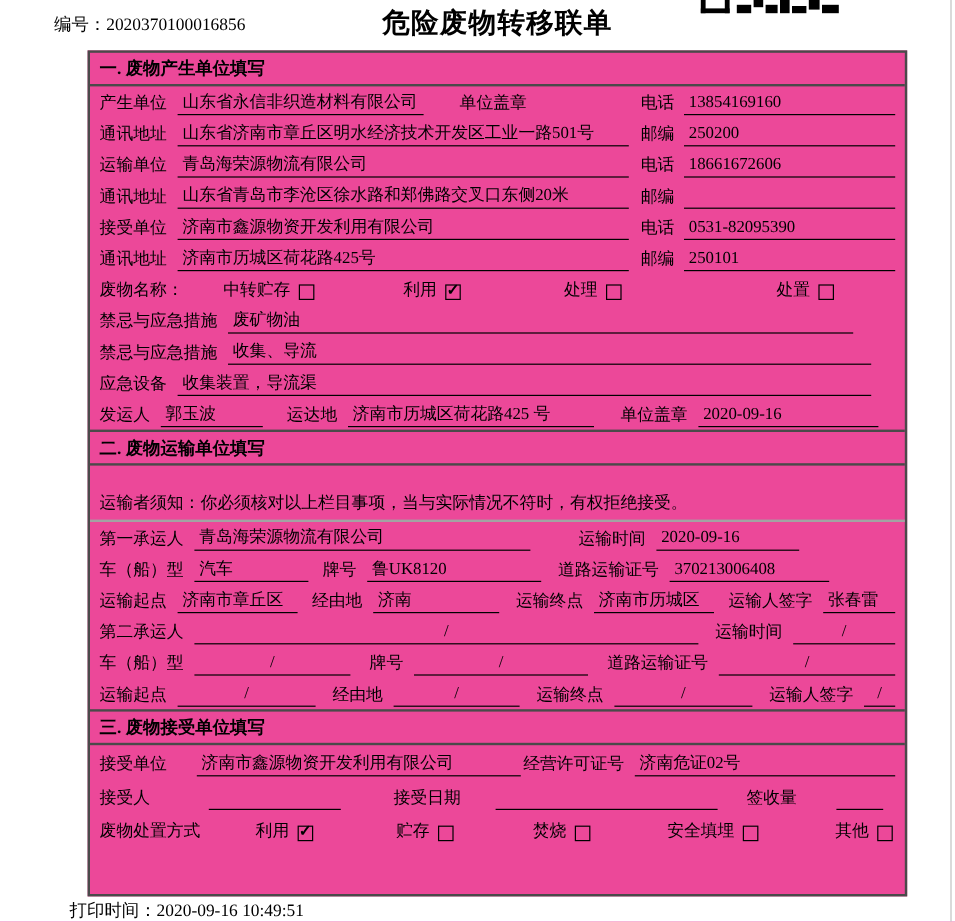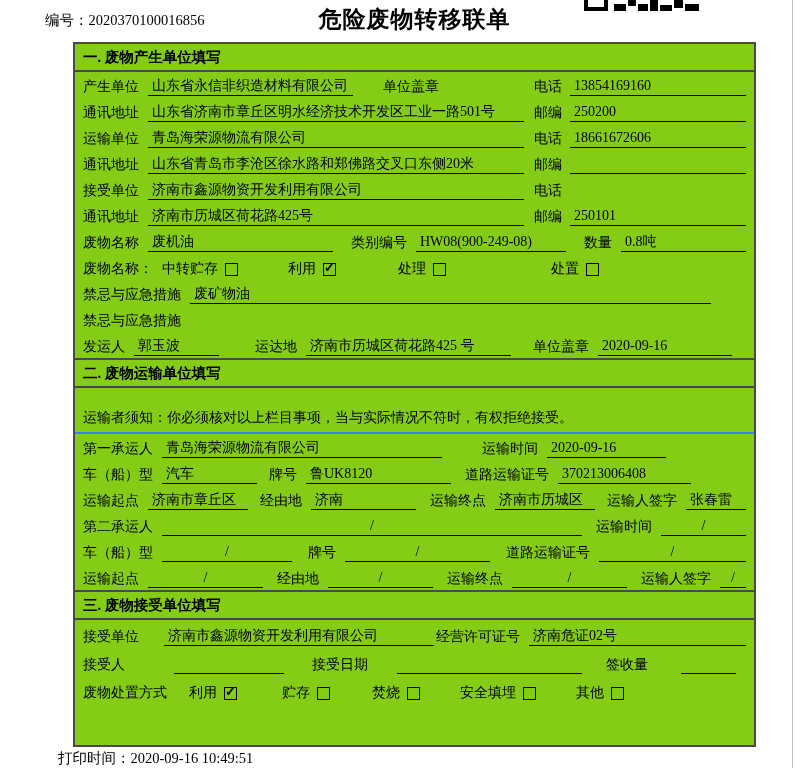--- a/index.html
+++ b/index.html
@@ -16,43 +16,43 @@
   .doc-title{position:absolute;left:73px;top:4px;width:683px;text-align:center;
     font-size:23px;font-weight:bold;letter-spacing:1px;}
   .qr{position:absolute;left:584px;top:0;width:118px;height:11px;}
   .qr div{position:absolute;background:#000;}
   .qr .finder{background:transparent;left:0;top:0;width:16px;height:7px;
     border-left:4px solid #000;border-right:4px solid #000;border-bottom:4px solid #000;}
 
   
   .form{
     position:absolute;left:73px;top:42px;width:683px;height:705px;
-    border:2px solid #4a4a4a;box-sizing:border-box;background:#84cc16;
+    border:2px solid #4a4a4a;box-sizing:border-box;background:#ec4899;
     display:flex;flex-direction:column;
   }
   .sec{display:flex;flex-direction:column;}
   .sec + .sec{border-top:2px solid #4a4a4a;}
   .sec-h{font-weight:bold;font-size:14.5px;padding:4px 8px 3px 8px;border-bottom:2px solid #4a4a4a;}
-  .notice{padding:6px 8px 5px 8px;border-bottom:2px solid #3b82f6;margin-top:15px;}
+  .notice{padding:22px 8px 5px 8px;border-bottom:2px solid #a3a3a3;}
 
   .row{display:flex;align-items:flex-end;height:24px;padding:0 8px 2px 8px;}
   .s3 .row{height:26px;}
   .lbl{line-height:18px;white-space:nowrap;margin-right:9px;flex:none;}
   .val{border-bottom:1px solid #000;line-height:18px;padding:0 4px;white-space:nowrap;
        overflow:hidden;flex:none;box-sizing:border-box;}
   .vfill{flex:1 1 auto;}
   .c{text-align:center;}
   .rg{width:212px;margin-left:auto;display:flex;align-items:flex-end;flex:none;justify-content:space-between;}
   .rg .lbl{margin-right:8px;}
   .rg .val{flex:1 1 auto;}
   .spacer{flex:1 1 auto;}
 
   
   .opt{display:flex;align-items:flex-end;flex:none;}
-  .opt .opt-label{line-height:18px;white-space:nowrap;}
+  .opt .opt-label{line-height:18px;white-space:nowrap;margin-left:24px;}
   .cb{display:inline-block;width:11px;height:11px;border:1px solid #000;margin:0 0 2px 7px;
       position:relative;flex:none;}
   .cb.checked::after{content:"\2713";position:absolute;left:0;top:-4px;font-size:13px;font-weight:bold;}
 
   
   .print-time{position:absolute;left:58px;top:749px;font-size:14.5px;white-space:nowrap;}
 
   
   .w85{width:85px}.w95{width:95px}.w100{width:100px}.w105{width:105px}.w110{width:110px}
   .w115{width:115px}.w130{width:130px}.w145{width:145px}.w150{width:150px}.w185{width:185px}.w205{width:205px}.w270{width:270px}.w280{width:280px}
@@ -123,40 +123,33 @@
           <span class="lbl">邮编</span>
           <span class="val"></span>
         </span>
       </div>
 
       <div class="row">
         <span class="lbl">接受单位</span>
         <span class="val vfill" style="margin-right:10px">济南市鑫源物资开发利用有限公司</span>
         <span class="rg">
           <span class="lbl">电话</span>
+          <span class="val">0531-82095390</span>
         </span>
       </div>
 
       <div class="row">
         <span class="lbl">通讯地址</span>
         <span class="val vfill" style="margin-right:10px">济南市历城区荷花路425号</span>
         <span class="rg">
           <span class="lbl">邮编</span>
           <span class="val">250101</span>
         </span>
       </div>
 
-      <div class="row">
-        <span class="lbl">废物名称</span>
-        <span class="val w185">废机油</span>
-        <span class="lbl" style="margin-left:18px">类别编号</span>
-        <span class="val w150">HW08(900-249-08)</span>
-        <span class="lbl" style="margin-left:18px">数量</span>
-        <span class="val vfill">0.8吨</span>
-      </div>
 
 
       <div class="row">
         <span class="lbl">废物名称：</span>
         <span class="opt gap50">
           <span class="opt-label">中转贮存</span>
           <span class="cb"></span>
         </span>
         <span class="opt gap62">
           <span class="opt-label">利用</span>
@@ -172,27 +165,32 @@
         </span>
       </div>
 
       <div class="row">
         <span class="lbl">禁忌与应急措施</span>
         <span class="val vfill mr35">废矿物油</span>
       </div>
 
       <div class="row">
         <span class="lbl">禁忌与应急措施</span>
-      </div>
-
+        <span class="val vfill mr20">收集、导流</span>
+      </div>
+
+      <div class="row">
+        <span class="lbl">应急设备</span>
+        <span class="val vfill mr20">收集装置，导流渠</span>
+      </div>
 
       <div class="row">
         <span class="lbl">发运人</span>
         <span class="val w85">郭玉波</span>
-        <span class="lbl" style="margin-left:36px">运达地</span>
+        <span class="lbl" style="margin-left:20px">运达地</span>
         <span class="val w205">济南市历城区荷花路425 号</span>
         <span class="lbl" style="margin-left:22px">单位盖章</span>
         <span class="val vfill" style="margin-right:14px">2020-09-16</span>
       </div>
     </div>
 
     <div class="sec s2">
       <div class="sec-h">二. 废物运输单位填写</div>
       <div class="notice">运输者须知：你必须核对以上栏目事项，当与实际情况不符时，有权拒绝接受。</div>
 
@@ -257,21 +255,21 @@
       <div class="row">
         <span class="lbl">接受单位</span>
         <span class="val w270" style="margin-left:16px">济南市鑫源物资开发利用有限公司</span>
         <span class="lbl" style="margin-left:2px">经营许可证号</span>
         <span class="val vfill">济南危证02号</span>
       </div>
 
       <div class="row">
         <span class="lbl">接受人</span>
         <span class="val w110" style="margin-left:40px"></span>
-        <span class="lbl" style="margin-left:28px">接受日期</span>
+        <span class="lbl" style="margin-left:44px">接受日期</span>
         <span class="val w185" style="margin-left:20px"></span>
         <span class="lbl" style="margin-left:24px">签收量</span>
         <span class="val vfill" style="margin-left:24px;margin-right:10px"></span>
       </div>
 
       <div class="row">
         <span class="lbl" style="margin-right:22px">废物处置方式</span>
         <span class="opt gap45">
           <span class="opt-label">利用</span>
           <span class="cb checked"></span>

